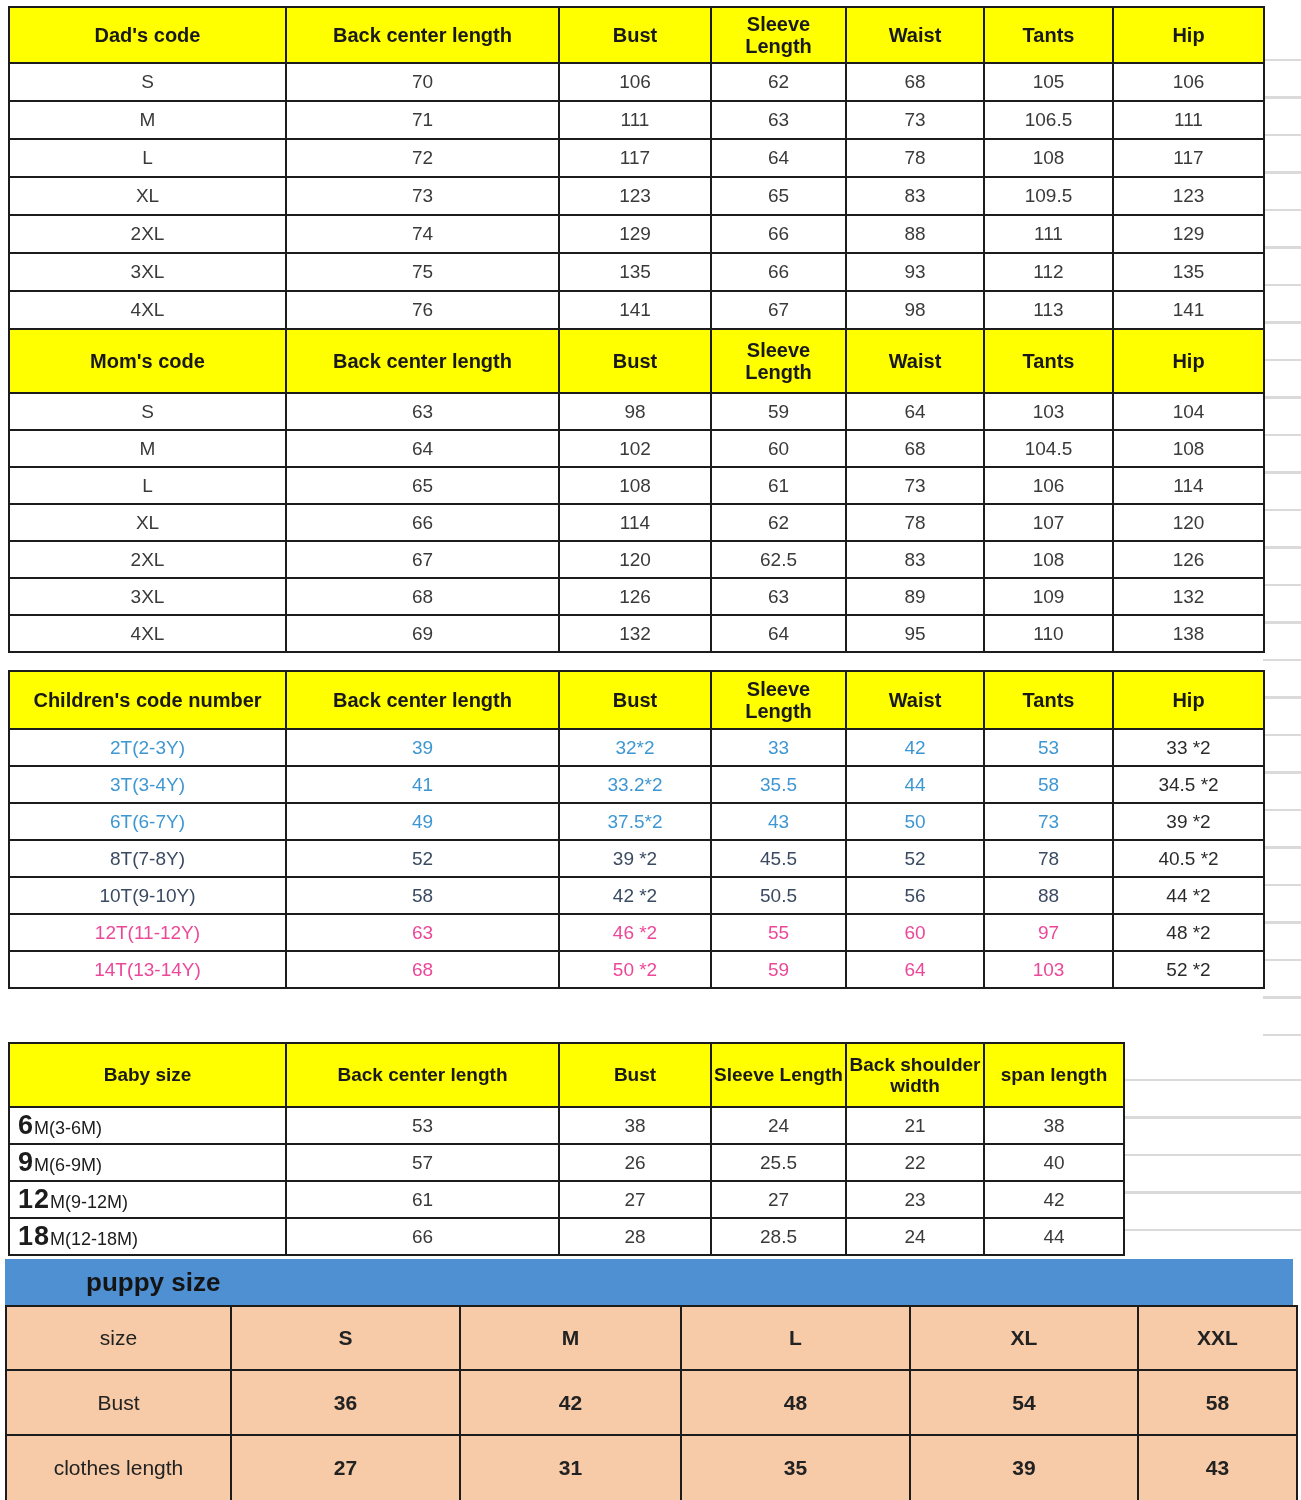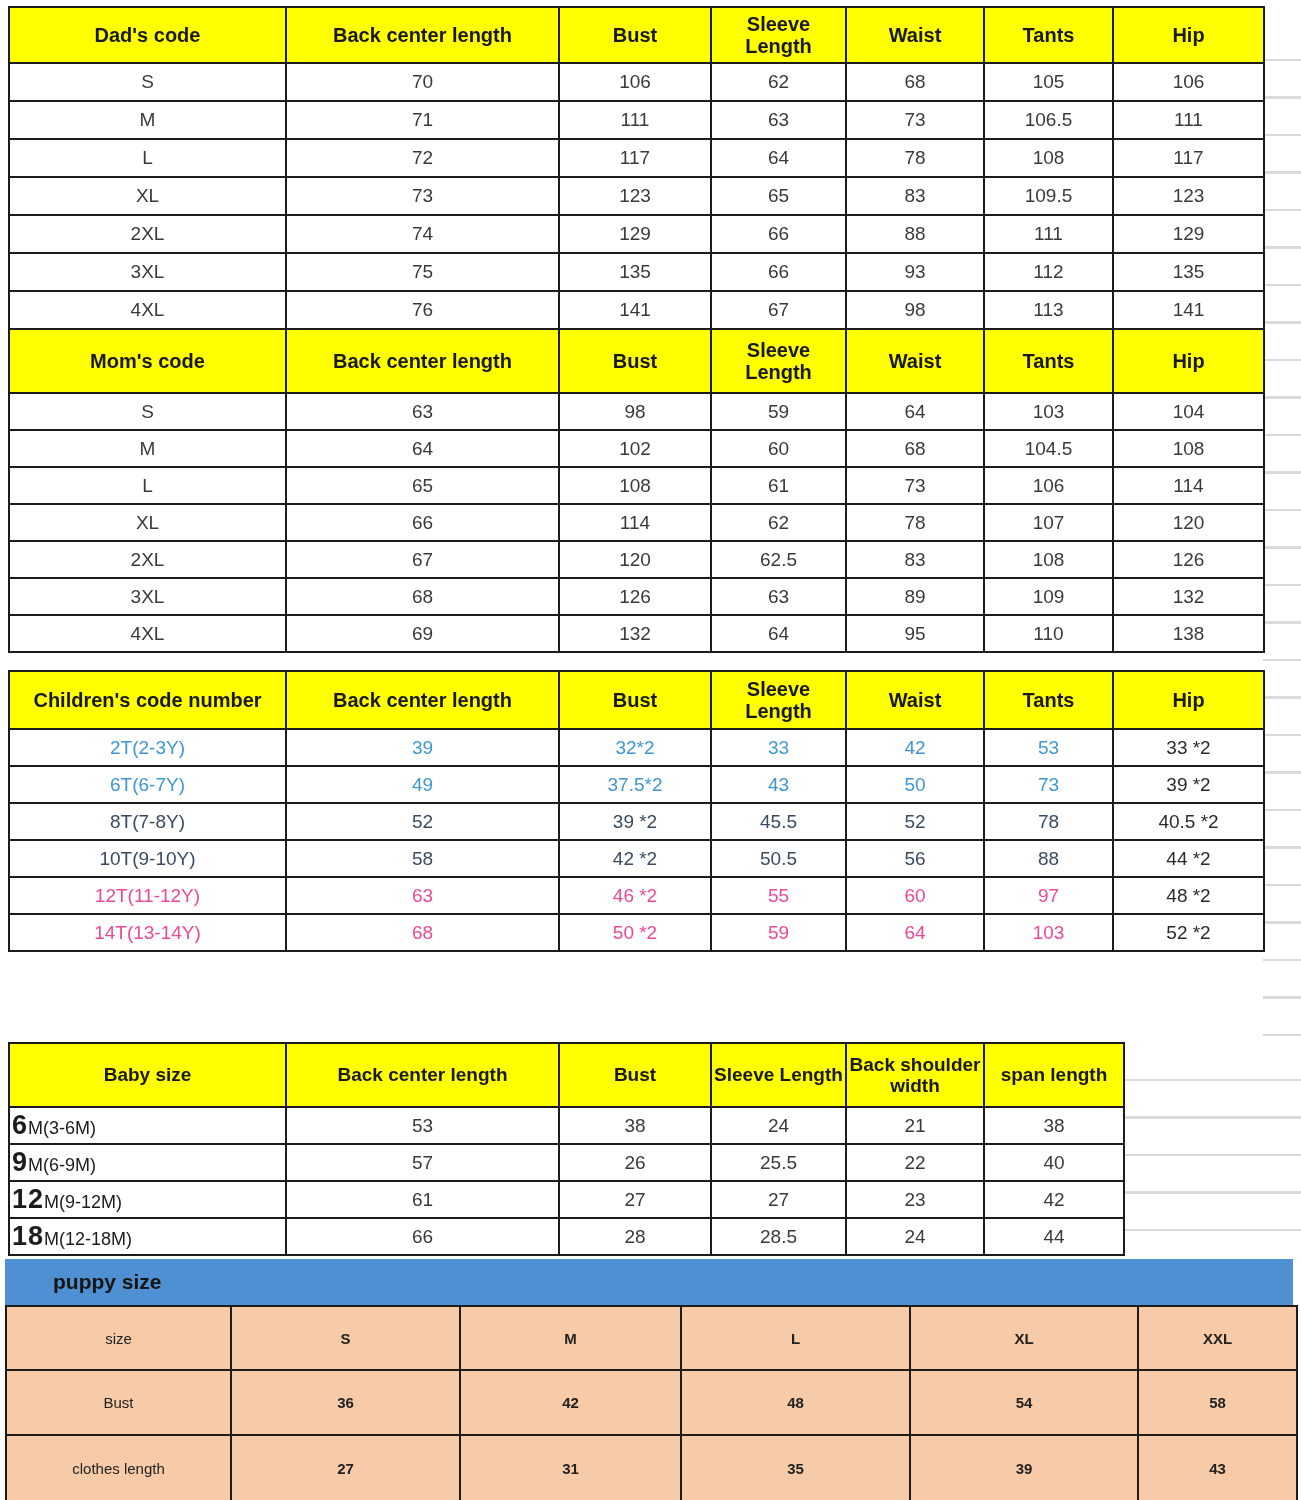--- a/index.html
+++ b/index.html
@@ -41,34 +41,34 @@
   .row-red td{color:#ec4899;}
   #t-children td.hip-cell{color:#2b2b2b;}
 
   
   #t-baby{top:1042px;width:1117px;border-radius:26px;}
   #t-baby col.b1{width:277px;} #t-baby col.b2{width:273px;} #t-baby col.b3{width:152px;}
   #t-baby col.b4{width:135px;} #t-baby col.b5{width:138px;} #t-baby col.b6{width:140px;}
   #t-baby thead tr{height:64px;}
   #t-baby tbody tr{height:37px;}
   #t-baby thead th{font-size:19px;}
-  #t-baby td.label-cell{text-align:left;padding-left:2px;color:#1c1c1c;white-space:nowrap;}
+  #t-baby td.label-cell{text-align:left;padding-left:8px;color:#1c1c1c;white-space:nowrap;}
   #t-baby td.label-cell .big{font-size:27px;font-weight:bold;letter-spacing:1px;}
   #t-baby td.label-cell .rest{font-size:18px;}
 
   
   .blue-bar{
     position:absolute;left:5px;top:1259px;width:1288px;height:46px;background:#4e90d2;
     display:flex;align-items:center;
   }
-  .blue-bar span{margin-left:48px;font-size:21px;font-weight:600;color:#141414;}
+  .blue-bar span{margin-left:81px;font-size:26px;font-weight:600;color:#141414;}
   #t-puppy{top:1305px;left:5px;width:1291px;}
   #t-puppy col.p1{width:225px;} #t-puppy col.p2{width:229px;} #t-puppy col.p3{width:221px;}
   #t-puppy col.p4{width:229px;} #t-puppy col.p5{width:228px;} #t-puppy col.p6{width:159px;}
-  #t-puppy td{background:#f7cba7;color:#222222;font-size:15px;border:2px solid #1c1c1c;}
+  #t-puppy td{background:#f7cba7;color:#222222;font-size:21px;border:2px solid #1c1c1c;}
   #t-puppy tbody tr:nth-child(1){height:64px;}
   #t-puppy tbody tr:nth-child(2){height:65px;}
   #t-puppy tbody tr:nth-child(3){height:66px;}
   #t-puppy td.label-cell{font-weight:400;}
   #t-puppy td.value-cell{font-weight:bold;}
 </style>
 </head>
 <body>
 
 <div class="grid-strip strip-right"></div>
@@ -273,20 +273,29 @@
     </thead>
     <tbody>
       <tr class="row-blue">
         <td class="label-cell">2T(2-3Y)</td>
         <td class="value-cell">39</td>
         <td class="value-cell">32*2</td>
         <td class="value-cell">33</td>
         <td class="value-cell">42</td>
         <td class="value-cell">53</td>
         <td class="value-cell hip-cell">33 *2</td>
+      </tr>
+      <tr class="row-blue">
+        <td class="label-cell">3T(3-4Y)</td>
+        <td class="value-cell">41</td>
+        <td class="value-cell">33.2*2</td>
+        <td class="value-cell">35.5</td>
+        <td class="value-cell">44</td>
+        <td class="value-cell">58</td>
+        <td class="value-cell hip-cell">34.5 *2</td>
       </tr>
       <tr class="row-blue">
         <td class="label-cell">6T(6-7Y)</td>
         <td class="value-cell">49</td>
         <td class="value-cell">37.5*2</td>
         <td class="value-cell">43</td>
         <td class="value-cell">50</td>
         <td class="value-cell">73</td>
         <td class="value-cell hip-cell">39 *2</td>
       </tr>

